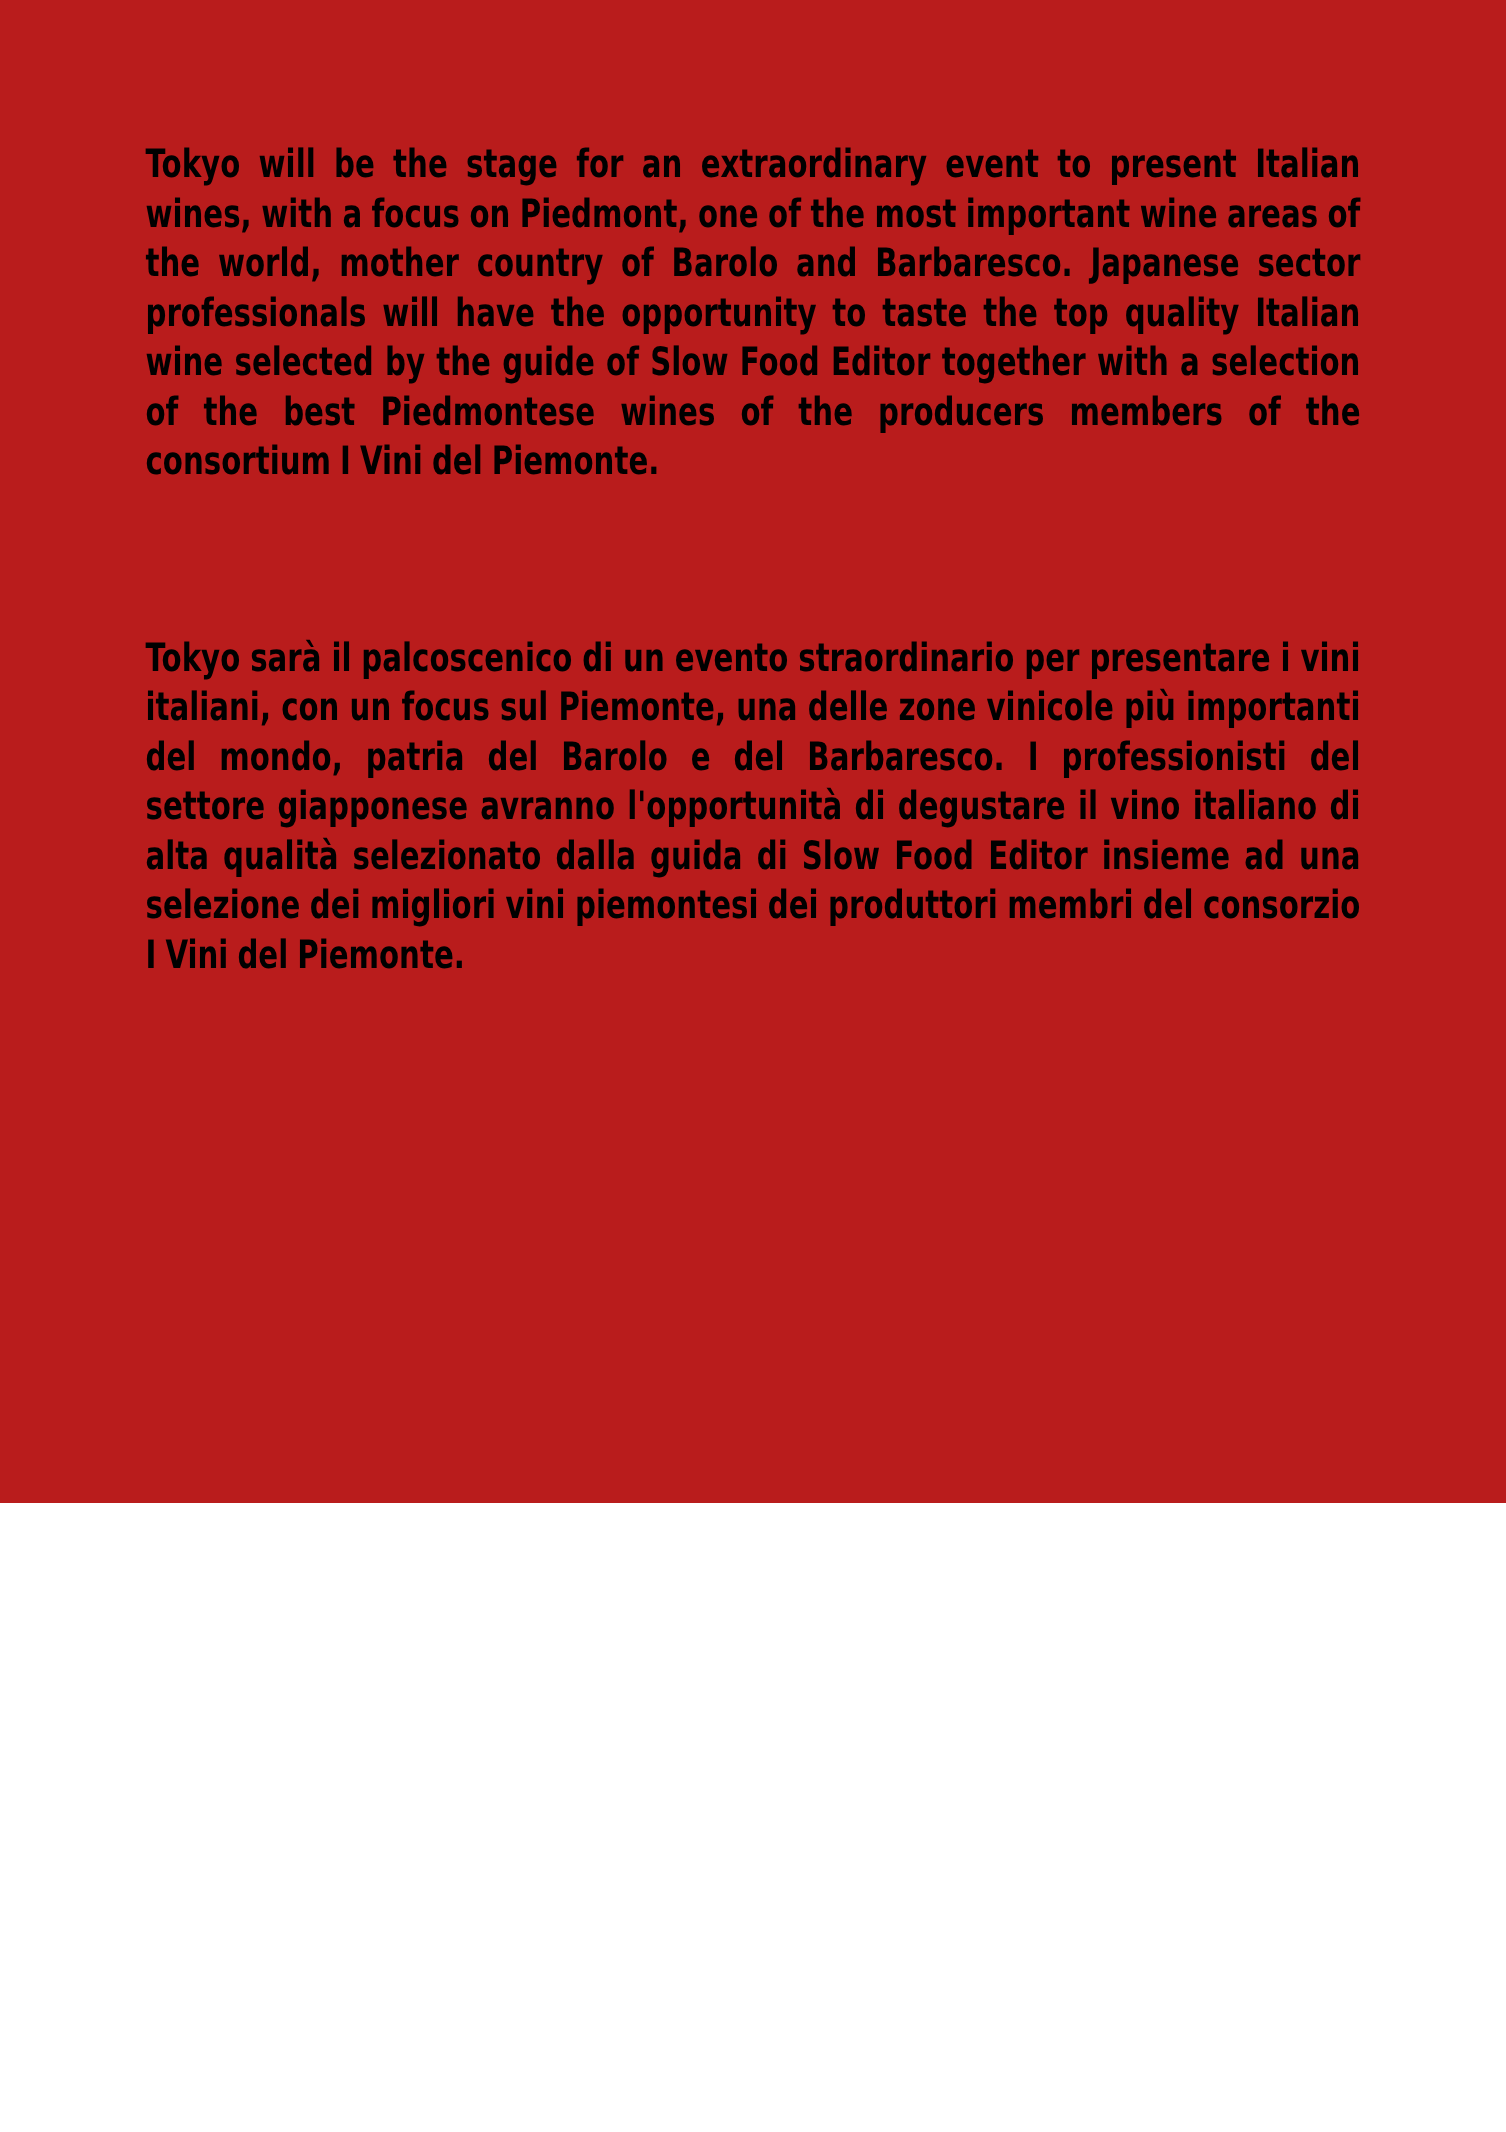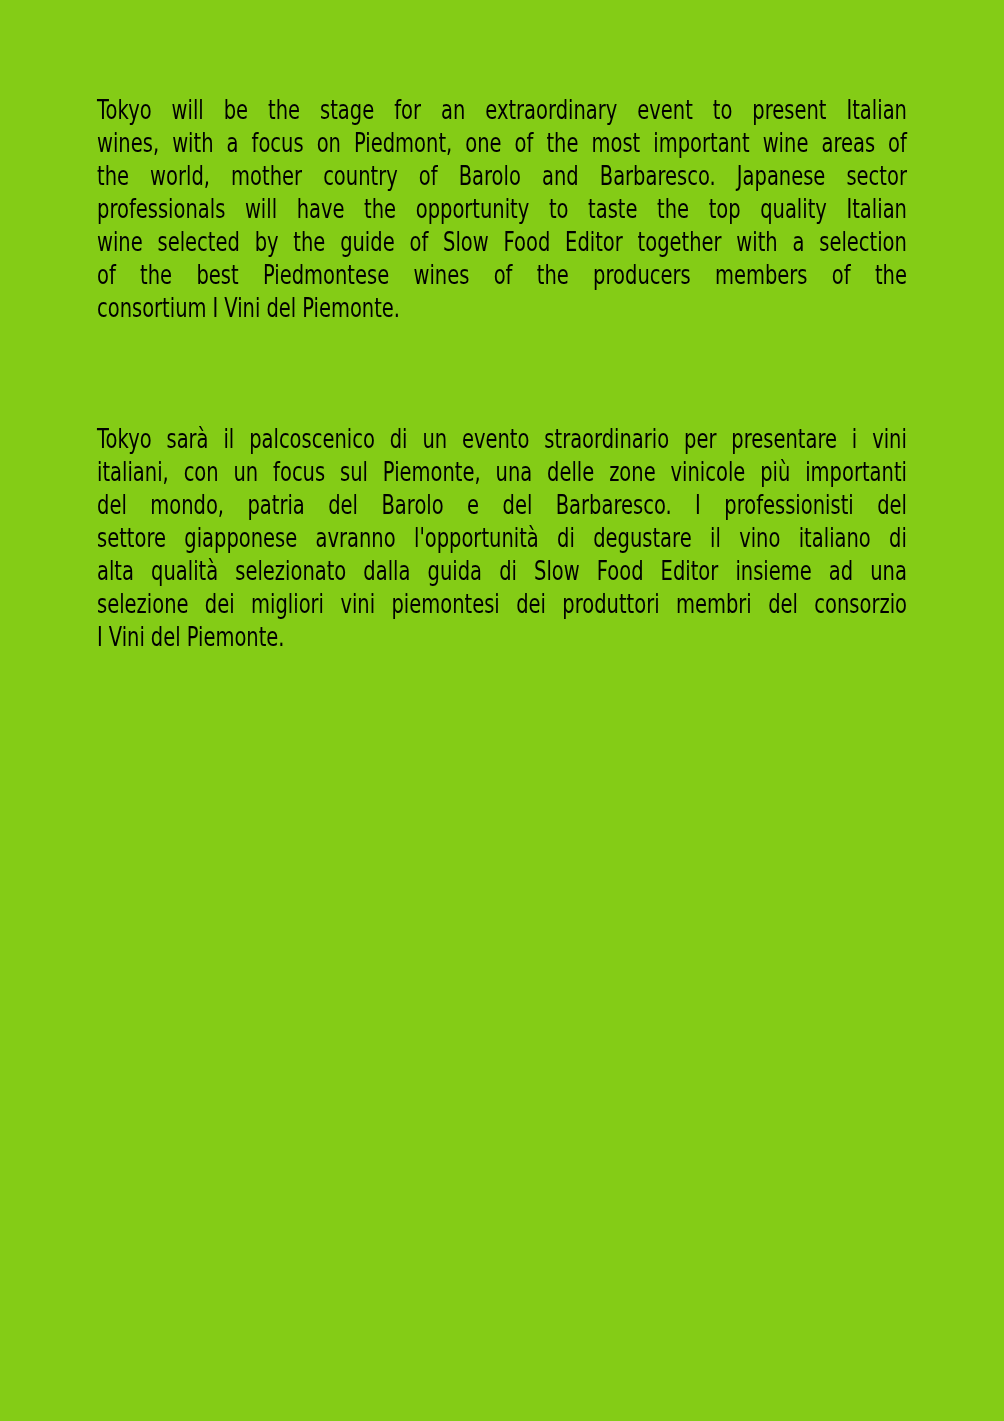--- a/index.html
+++ b/index.html
@@ -3,23 +3,24 @@
 <meta charset="utf-8">
 <style>
   html, body {
     margin: 0;
     padding: 0;
     background: #ffffff;
   }
   .page {
     position: relative;
     width: 1004px;
-    height: 1421px;
-    background: #84cc16;
+    height: 1002px;
+    background: #b91c1c;
     overflow: hidden;
+    font-weight: bold;
   }
   .text-block {
     position: absolute;
     left: 97px;
     top: 94px;
   }
   
   .paragraph {
     width: 1080px;
     transform: scaleX(0.75);

